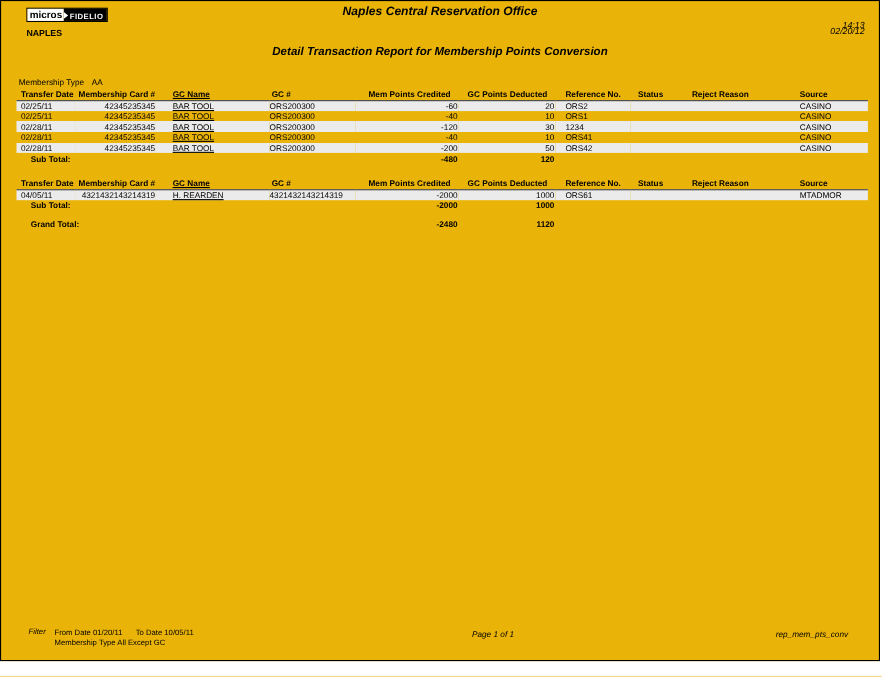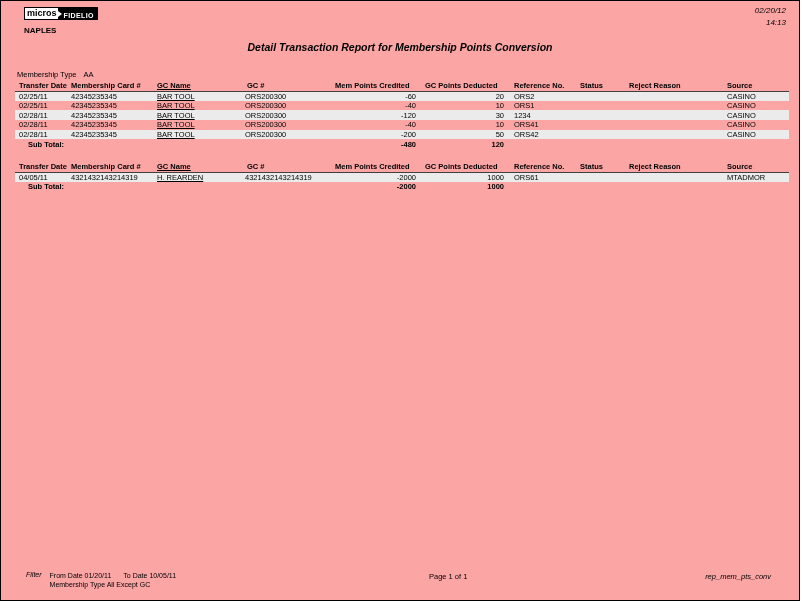--- a/index.html
+++ b/index.html
@@ -8,21 +8,21 @@
     width: 802px; height: 615px;
     background: #fff;
     font-family: "Liberation Sans", sans-serif;
     color: #000;
     position: relative;
   }
   .page {
     position: absolute; left: 0; top: 0;
     width: 800px; height: 601px;
     border: 1px solid #000;
-    background: #fca5a5;
+    background: #eab308;
   }
 
   
   .logo {
     position: absolute; left: 23px; top: 6px;
     display: inline-flex; align-items: stretch;
     border: 1px solid #000; height: 13px;
     font-weight: bold;
   }
   .logo-left {
@@ -39,21 +39,21 @@
     transform: translateY(-50%);
     border-left: 4px solid #fff;
     border-top: 3px solid transparent;
     border-bottom: 3px solid transparent;
   }
   .property   { position: absolute; left: 23px; top: 25px; font-weight: bold; font-size: 8px; }
   .office-title {
     position: absolute; left: 0; right: 0; top: 4px; text-align: center;
     font-weight: bold; font-style: italic; font-size: 11px;
   }
-  .hdr-date { position: absolute; right: 13px; top: 5px;  font-style: italic; font-size: 8px; }
+  .hdr-date { position: absolute; right: 13px; top: 23px;  font-style: italic; font-size: 8px; }
   .hdr-time { position: absolute; right: 13px; top: 17px; font-style: italic; font-size: 8px; }
   .report-title {
     position: absolute; left: 0; right: 0; top: 40px; text-align: center;
     font-weight: bold; font-style: italic; font-size: 10.5px;
   }
 
   
   .report-body { position: absolute; left: 14px; top: 69px; width: 774px; }
   .section + .section { margin-top: 13px; }
   .mtype { font-size: 7.5px; height: 11px; margin-left: 2px; }
@@ -64,54 +64,55 @@
     font-size: 7.5px; font-weight: normal; padding: 0;
     height: 9.7px; white-space: nowrap; overflow: visible;
     vertical-align: middle; text-align: left;
   }
   thead th { font-weight: bold; height: 10px; border-bottom: 1.5px solid #3f3f3f; }
   tbody tr.stripe { background: #ebebeb; }
   tr.total td { font-weight: bold; }
 
   
   .c0 { padding-left: 4px; }
-  .c1 { padding-left: 2px; }
+  .c1 { padding-left: 2px; text-align: right; }
   .c2 { padding-left: 16px; text-decoration: underline; }
   th.c3 { padding-left: 2px; }   td.c3 { text-align: left; padding-right: 2px; }
   th.c4 { padding-left: 12px; }  td.c4 { text-align: right; padding-right: 1px; }
   th.c5 { padding-left: 8px; }   td.c5 { text-align: right; padding-right: 1px; }
   .c6 { padding-left: 9px; }
   .c7 { padding-left: 7px; }
   .c8 { padding-left: 9px; }
   .c9 { padding-left: 7px; }
   td.total-label { padding-left: 13px; font-weight: bold; }
 
   .grand { margin-top: 7px; }
 
   
   .filter {
     position: absolute; left: 25px; top: 570px;
     font-size: 7px; display: flex; align-items: flex-start;
   }
   .filter .flabel { font-style: italic; margin-right: 8px; }
   .filter-lines div { line-height: 9px; }
   .filter-gap { display: inline-block; width: 12px; }
-  .page-info   { position: absolute; left: 428px; top: 571px; font-size: 7.5px; }
+  .page-info   { position: absolute; left: 428px; top: 571px; font-style: italic; font-size: 7.5px; }
   .report-code { position: absolute; right: 28px; top: 571px; font-style: italic; font-size: 7.5px; }
 </style>
 </head>
 <body>
 
 <div class="page">
 
   <div class="logo">
     <span class="logo-left">micros</span>
     <span class="logo-right">FIDELIO</span>
   </div>
   <div class="property">NAPLES</div>
+  <div class="office-title">Naples Central Reservation Office</div>
   <div class="hdr-date">02/20/12</div>
   <div class="hdr-time">14:13</div>
   <div class="report-title">Detail Transaction Report for Membership Points Conversion</div>
 
   <div class="report-body">
       <div class="section">
         <div class="mtype"><span class="lbl">Membership Type</span><span>AA</span></div>
         <table>
           <colgroup>
             <col style="width: 54px;">
@@ -252,20 +253,42 @@
             </tr>
             <tr class="total">
               <td class="c0 total-label" colspan="4">Sub Total:</td>
               <td class="c4">-2000</td>
               <td class="c5">1000</td>
               <td class="c6" colspan="4"></td>
             </tr>
           </tbody>
         </table>
       </div>
+      <table class="grand">
+        <colgroup>
+          <col style="width: 54px;">
+          <col style="width: 72px;">
+          <col style="width: 104px;">
+          <col style="width: 78px;">
+          <col style="width: 94px;">
+          <col style="width: 88px;">
+          <col style="width: 68px;">
+          <col style="width: 47px;">
+          <col style="width: 100px;">
+          <col style="width: 69px;">
+        </colgroup>
+        <tbody>
+          <tr class="total">
+            <td class="c0 total-label" colspan="4">Grand Total:</td>
+            <td class="c4">-2480</td>
+            <td class="c5">1120</td>
+            <td class="c6" colspan="4"></td>
+          </tr>
+        </tbody>
+      </table>
     </div>
 
   <div class="filter">
     <span class="flabel">Filter</span>
     <span class="filter-lines">
       <div><span>From Date 01/20/11</span><span class="filter-gap"></span><span>To Date 10/05/11</span></div>
       <div>Membership Type All Except GC</div>
     </span>
   </div>
   <div class="page-info">Page 1 of 1</div>

